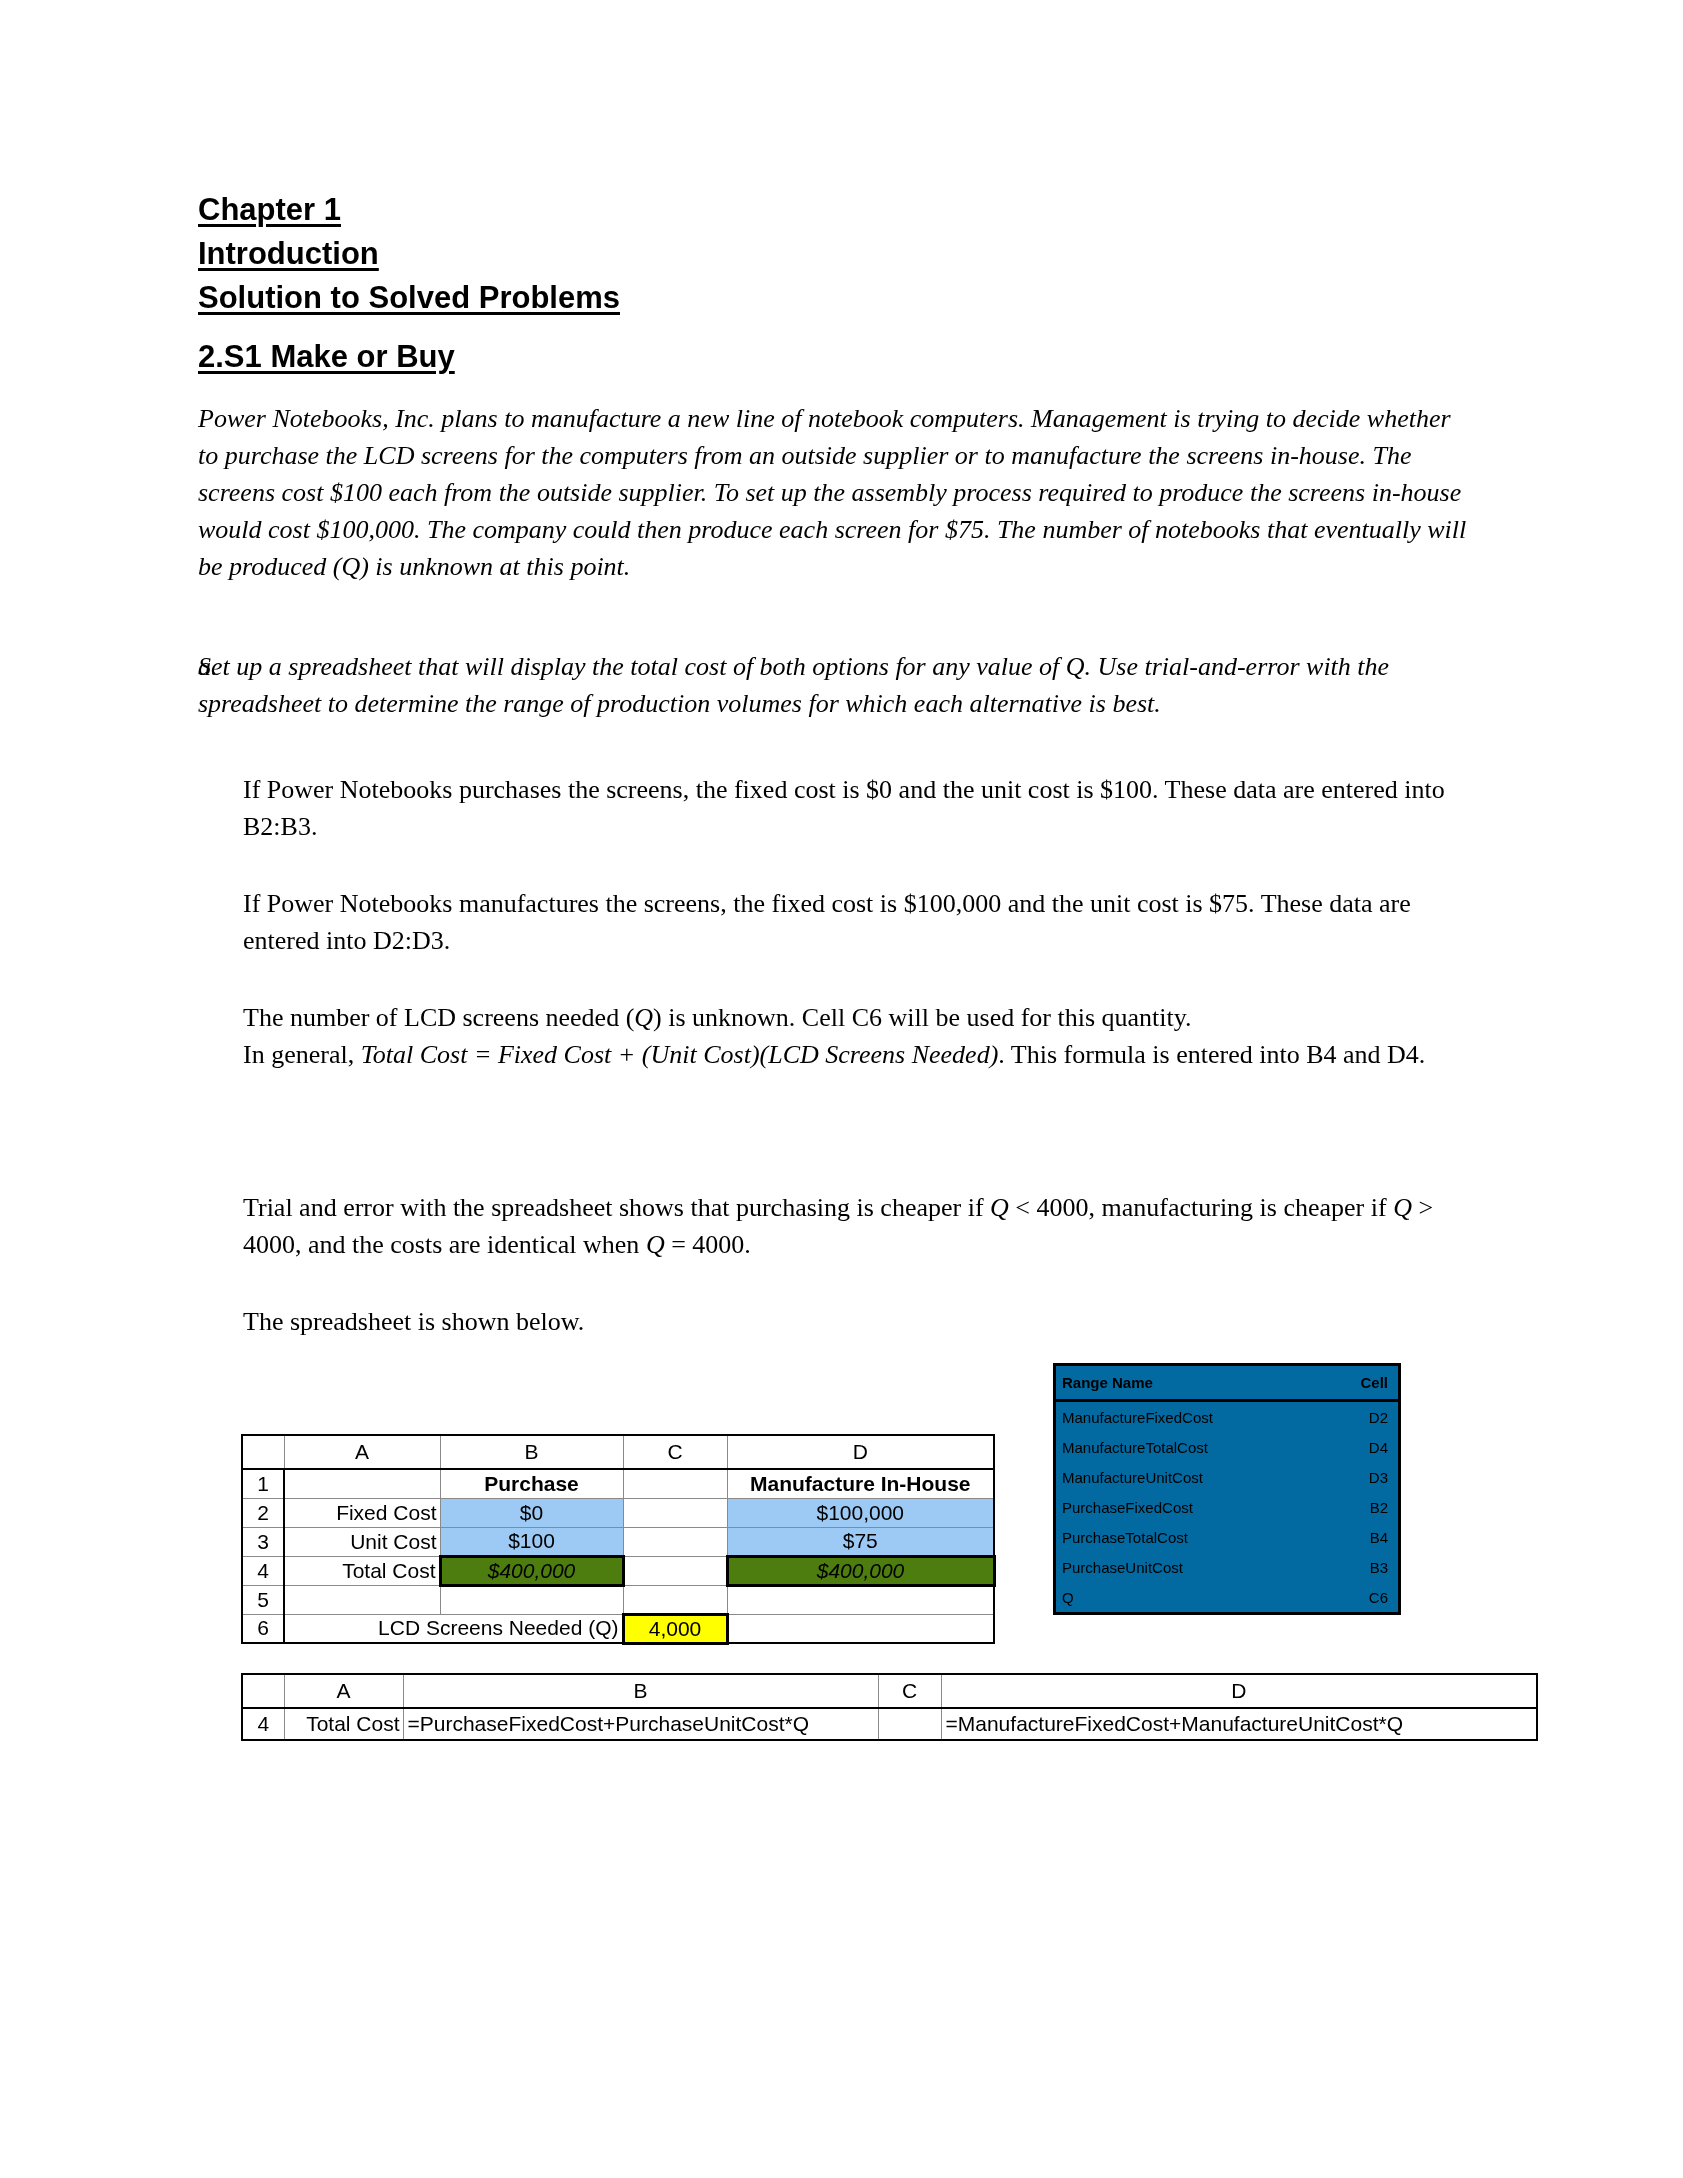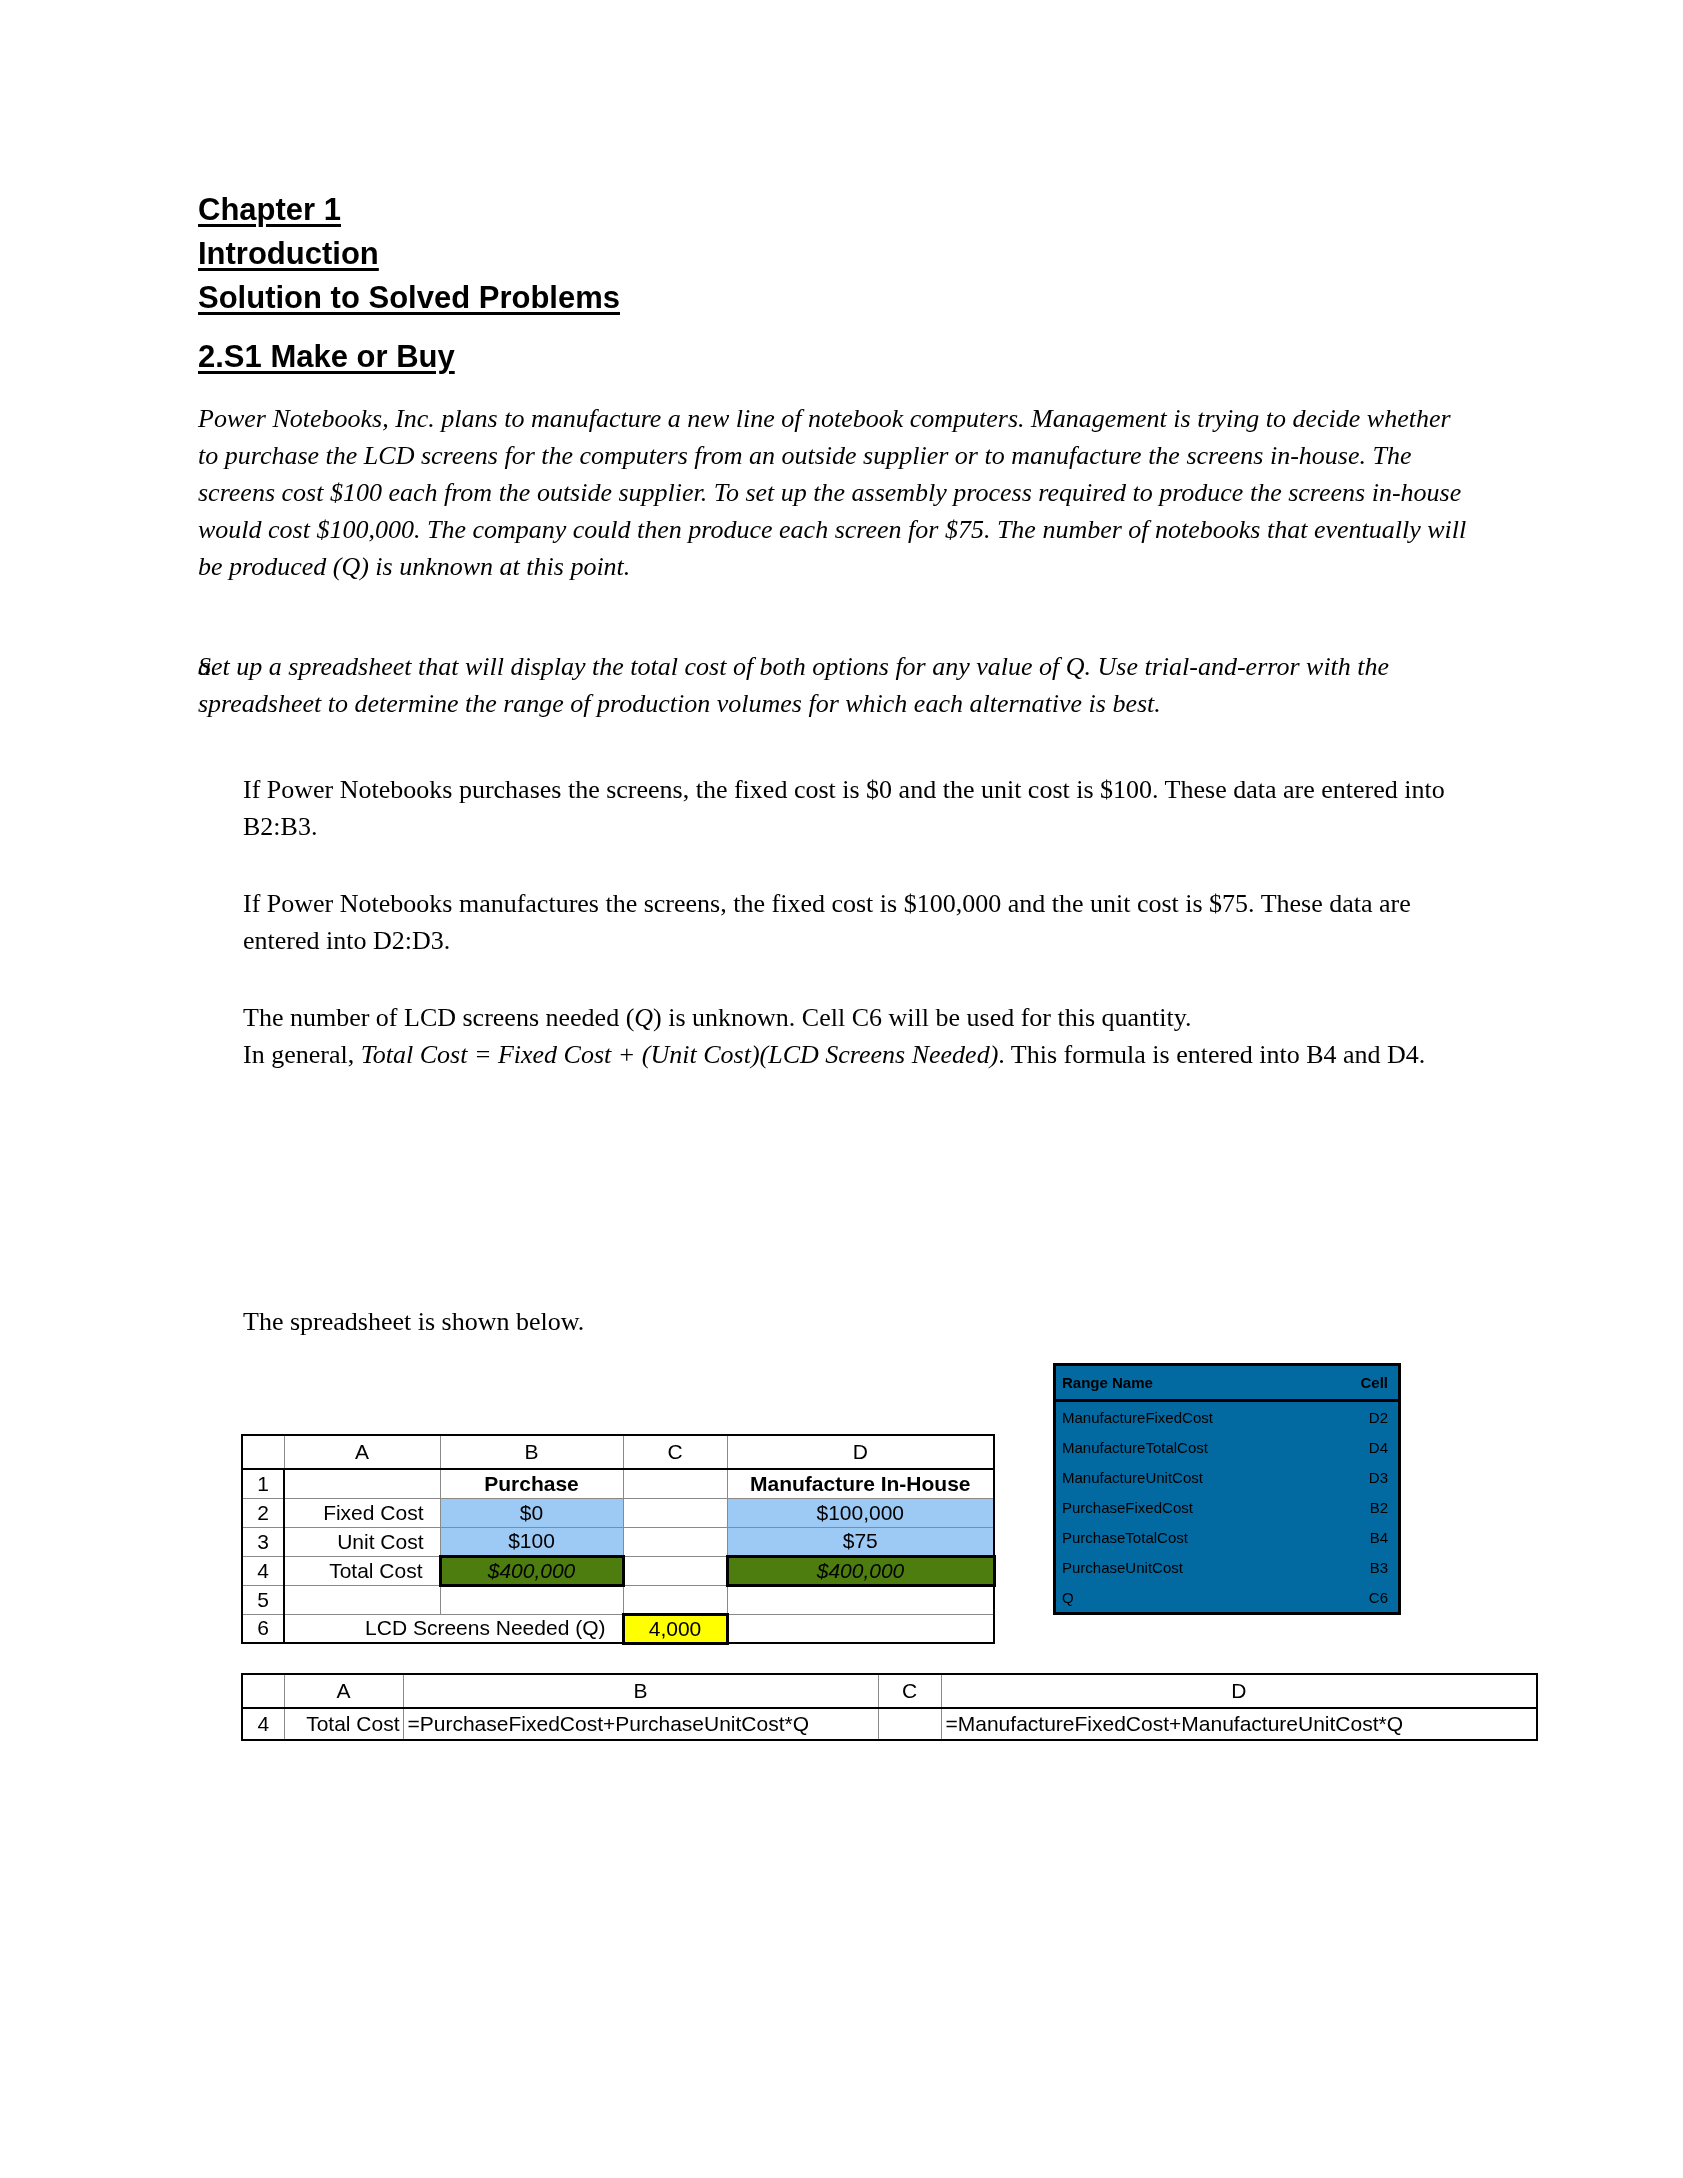--- a/index.html
+++ b/index.html
@@ -136,21 +136,21 @@
     height: 34px;
   }
   .ss-table thead td:last-child { border-right: 2px solid #000; }
   .ss-table tbody td:last-child { border-right: 2px solid #000; }
   .ss-table tbody tr:last-child td { border-bottom: 2px solid #000; }
   .ss-table .rowhdr {
     border-left: 2px solid #000;
     border-right: 2px solid #000;
     font-size: 21px;
   }
-  .ss-table .right { text-align: right; padding-right: 16px;}
+  .ss-table .right { text-align: right; padding-right: 3px;}
   .ss-table .bold { font-weight: bold; }
   .cell-blue { background: #9DC9F5; }
   .cell-orange {
     background: #4d7c0f;
     border: 3px solid #000 !important;
     font-style: italic;
   }
   .cell-yellow {
     background: #FFFF00;
     border: 3px solid #000 !important;
@@ -244,20 +244,21 @@
     <span class="content">Set up a spreadsheet that will display the total cost of both options for any value of Q. Use trial-and-error with the spreadsheet to determine the range of production volumes for which each alternative is best.</span>
   </div>
 
   <div class="para body-p p1">If Power Notebooks purchases the screens, the fixed cost is $0 and the unit cost is $100. These data are entered into B2:B3.</div>
   <div class="para body-p p2">If Power Notebooks manufactures the screens, the fixed cost is $100,000 and the unit cost is $75. These data are entered into D2:D3.</div>
 
   <div class="para body-p p3"><span>The number of LCD screens needed (</span><em class="it">Q</em><span>) is unknown. Cell C6 will be used for this quantity.</span></div>
 
   <div class="para body-p p4"><span>In general, </span><em class="it">Total Cost = Fixed Cost + (Unit Cost)(LCD Screens Needed)</em><span>. This formula is entered into B4 and D4.</span></div>
 
+  <div class="para body-p p5"><span>Trial and error with the spreadsheet shows that purchasing is cheaper if </span><em class="it">Q</em><span> &lt; 4000, manufacturing is cheaper if </span><em class="it">Q</em><span> &gt; 4000, and the costs are identical when </span><em class="it">Q</em><span> = 4000.</span></div>
 
   <div class="para body-p p6">The spreadsheet is shown below.</div>
 
   <table class="ss-table">
     <thead>
       <tr>
         <td class="corner"></td>
         <td class="colA">A</td>
         <td class="colB">B</td>
         <td class="colC">C</td>

